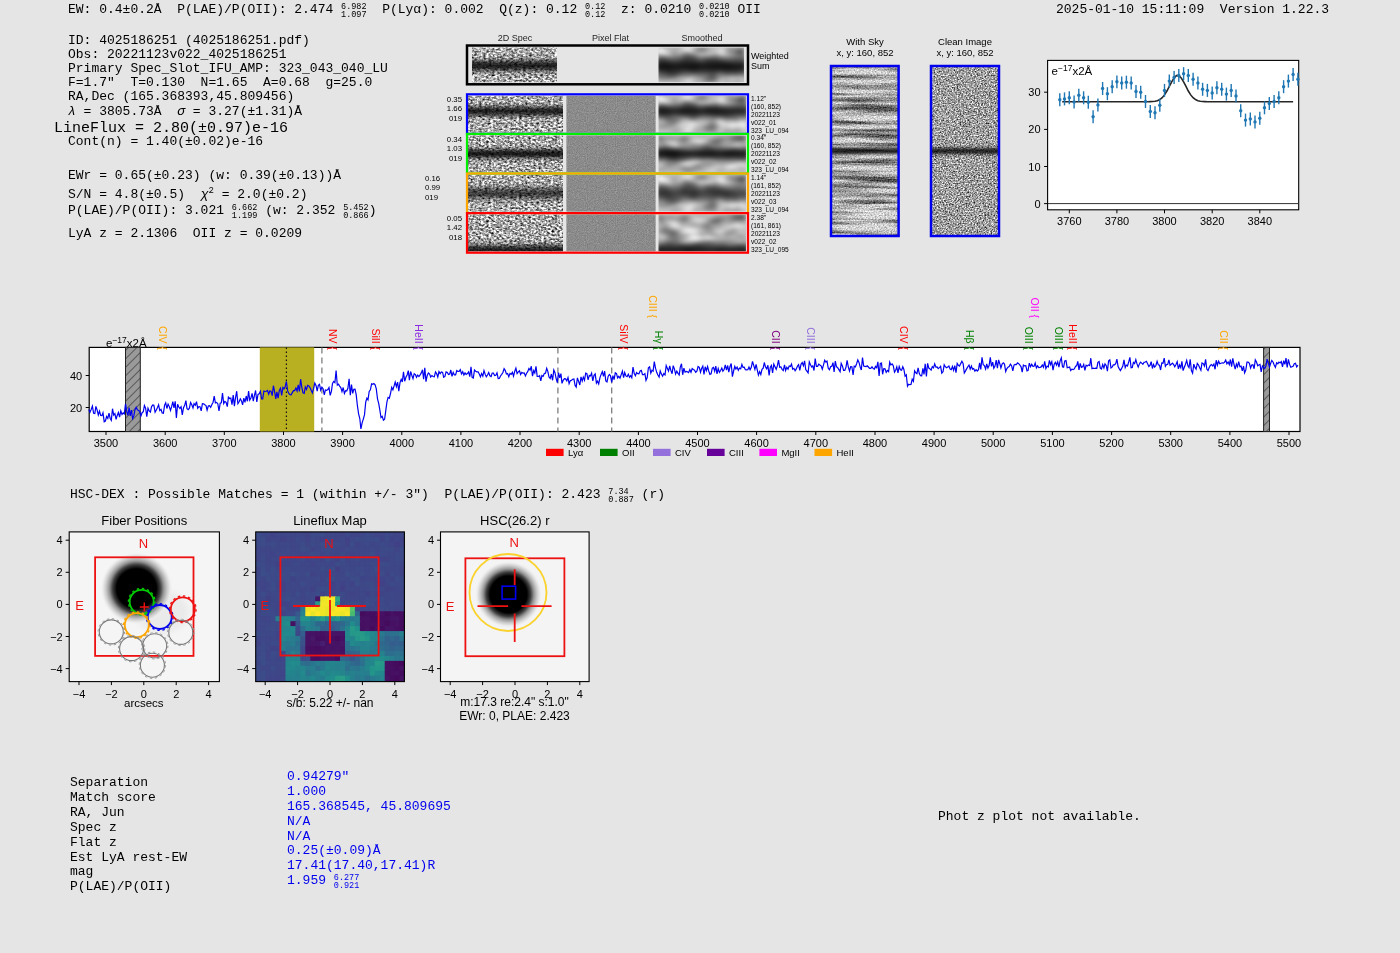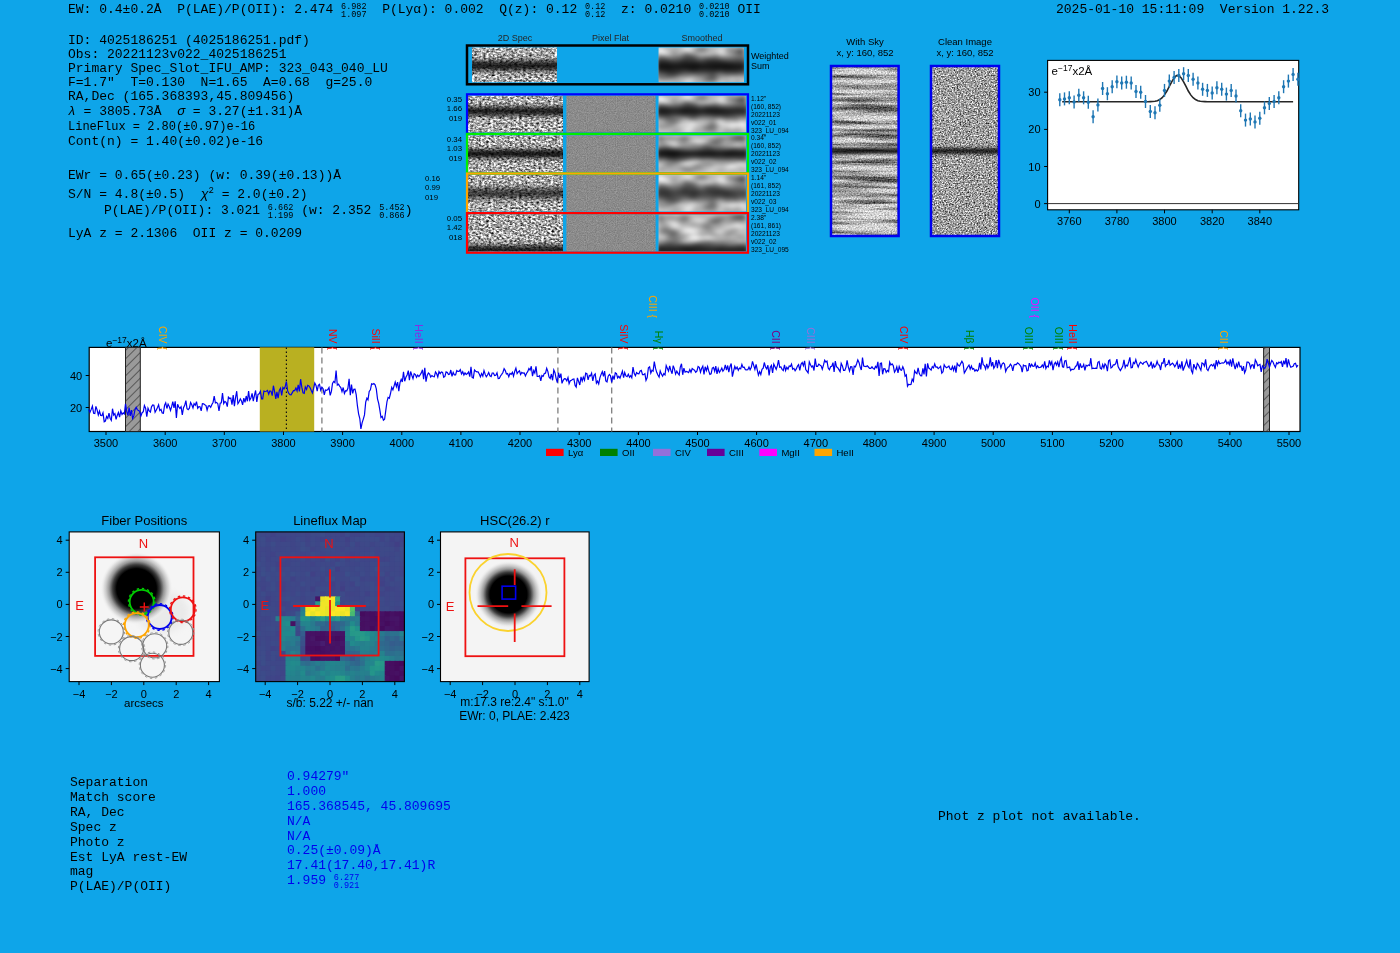--- a/index.html
+++ b/index.html
@@ -1,35 +1,35 @@
 <!DOCTYPE html>
 <html><head><meta charset="utf-8"><style>
 html,body{margin:0;padding:0;background:#fff;}
-#pg{position:relative;width:1400px;height:953px;background:#0ea5e9;overflow:hidden;
+#pg{position:relative;width:1400px;height:953px;background:#e5e5e5;overflow:hidden;
 font-family:"Liberation Sans",sans-serif;}
 .m{font-family:"Liberation Mono",monospace;color:#000;}
 .s{font-family:"Liberation Sans",sans-serif;color:#000;}
 .abs{position:absolute;white-space:pre;}
 .frac{display:inline-block;vertical-align:-4px;font-size:8.5px;line-height:8px;text-align:left;}
 svg{position:absolute;overflow:visible;}
 </style></head><body>
 <div id="pg">
 <div class="abs m" style="left:68px;top:2px;font-size:13px;">EW: 0.4±0.2Å  P(LAE)/P(OII): 2.474 <span class="frac">6.982<br>1.097</span>  P(Lyα): 0.002  Q(z): 0.12 <span class="frac">0.12<br>0.12</span>  z: 0.0210 <span class="frac">0.0210<br>0.0210</span> OII</div>
 <div class="abs m" style="left:1056px;top:2px;font-size:13px;">2025-01-10 15:11:09  Version 1.22.3</div>
 <div class="abs m" style="left:68px;top:33px;font-size:13px;">ID: 4025186251 (4025186251.pdf)</div>
 <div class="abs m" style="left:68px;top:47px;font-size:13px;">Obs: 20221123v022_4025186251</div>
 <div class="abs m" style="left:68px;top:61px;font-size:13px;">Primary Spec_Slot_IFU_AMP: 323_043_040_LU</div>
 <div class="abs m" style="left:68px;top:75px;font-size:13px;">F=1.7"  T=0.130  N=1.65  A=0.68  g=25.0</div>
 <div class="abs m" style="left:68px;top:89px;font-size:13px;">RA,Dec (165.368393,45.809456)</div>
 <div class="abs m" style="left:68px;top:104px;font-size:13px;"><i>λ</i> = 3805.73Å  <i>σ</i> = 3.27(±1.31)Å</div>
-<div class="abs m" style="left:68px;top:120px;font-size:12px;text-align:right;">LineFlux = 2.80(±0.97)e-16</div>
+<div class="abs m" style="left:54px;top:120px;font-size:15px;text-align:right;">LineFlux = 2.80(±0.97)e-16</div>
 <div class="abs m" style="left:68px;top:134px;font-size:13px;">Cont(n) = 1.40(±0.02)e-16</div>
 <div class="abs m" style="left:68px;top:168px;font-size:13px;">EWr = 0.65(±0.23) (w: 0.39(±0.13))Å</div>
 <div class="abs m" style="left:68px;top:186px;font-size:13px;">S/N = 4.8(±0.5)  <i>χ</i><sup style="font-size:9px">2</sup> = 2.0(±0.2)</div>
-<div class="abs m" style="left:68px;top:203px;font-size:13px;margin-left:36px;">P(LAE)/P(OII): 3.021 <span class="frac">6.662<br>1.199</span> (w: 2.352 <span class="frac">5.452<br>0.866</span>)</div>
+<div class="abs m" style="left:68px;top:203px;font-size:13px;">P(LAE)/P(OII): 3.021 <span class="frac">6.662<br>1.199</span> (w: 2.352 <span class="frac">5.452<br>0.866</span>)</div>
 <div class="abs m" style="left:68px;top:226px;font-size:13px;">LyA z = 2.1306  OII z = 0.0209</div>
 <svg style="left:0;top:0;width:0;height:0;position:absolute">
 <defs>
 <filter id="nzf1" x="0" y="0" width="100%" height="100%" color-interpolation-filters="sRGB">
  <feTurbulence type="fractalNoise" baseFrequency="0.35 0.55" numOctaves="3" seed="7"></feTurbulence>
  <feColorMatrix type="saturate" values="0"></feColorMatrix>
  <feComponentTransfer>
             <feFuncR type="linear" slope="2.2" intercept="-0.44"></feFuncR>
             <feFuncG type="linear" slope="2.2" intercept="-0.44"></feFuncG>
             <feFuncB type="linear" slope="2.2" intercept="-0.44"></feFuncB>
@@ -518,20 +518,21 @@
 <text x="622" y="456" font-size="9.5" font-family="Liberation Sans">OII</text>
 <rect x="653" y="448.8" width="17.6" height="7.2" fill="#9370db"></rect>
 <text x="675" y="456" font-size="9.5" font-family="Liberation Sans">CIV</text>
 <rect x="707" y="448.8" width="17.6" height="7.2" fill="#660099"></rect>
 <text x="729" y="456" font-size="9.5" font-family="Liberation Sans">CIII</text>
 <rect x="759.4" y="448.8" width="17.6" height="7.2" fill="#ff00ff"></rect>
 <text x="781.4" y="456" font-size="9.5" font-family="Liberation Sans">MgII</text>
 <rect x="814.5" y="448.8" width="17.6" height="7.2" fill="#ffa500"></rect>
 <text x="836.5" y="456" font-size="9.5" font-family="Liberation Sans">HeII</text>
 </svg>
+<div class="abs m" style="left:70px;top:487px;font-size:13px;">HSC-DEX : Possible Matches = 1 (within +/- 3")  P(LAE)/P(OII): 2.423 <span class="frac">7.34<br>0.887</span> (r)</div>
 <svg style="left:0;top:0;width:1400px;height:953px" width="1400" height="953" viewBox="0 0 1400 953">
 <rect x="69.2" y="531.9" width="150.2" height="149.7" fill="#f5f5f5" stroke="#000" stroke-width="1.1"></rect>
 <ellipse cx="162" cy="612" rx="27" ry="21" fill="#eaeaea" filter="url(#bl3)"></ellipse>
 <circle cx="136.5" cy="588.5" r="36" fill="url(#blobg)"></circle>
 <text x="144.3" y="525" font-size="13" text-anchor="middle" font-family="Liberation Sans">Fiber Positions</text>
       <line x1="79.0" y1="681.6" x2="79.0" y2="685.1" stroke="#000" stroke-width="1"></line>
       <text x="79.0" y="697.6" font-size="11" text-anchor="middle" font-family="Liberation Sans">−4</text>
       <line x1="65.7" y1="668.6" x2="69.2" y2="668.6" stroke="#000" stroke-width="1"></line>
       <text x="62.7" y="672.6" font-size="11" text-anchor="end" font-family="Liberation Sans">−4</text>
       <line x1="111.4" y1="681.6" x2="111.4" y2="685.1" stroke="#000" stroke-width="1"></line>
@@ -1557,23 +1558,23 @@
 <text x="514.2" y="546.5" font-size="13" fill="#ee1111" text-anchor="middle" font-family="Liberation Sans">N</text>
 <text x="450.2" y="611" font-size="13" fill="#ee1111" text-anchor="middle" font-family="Liberation Sans">E</text>
 <circle cx="508" cy="592.5" r="38.5" fill="none" stroke="#fad22e" stroke-width="1.8"></circle>
 <path d="M514.7 569.2 V584.9 M514.7 613.5 V642.1 M477.5 606.1 H508.2 M521.4 606.1 H551.6" stroke="#ee1111" stroke-width="1.8" fill="none"></path>
 <rect x="502.1" y="586.2" width="13.5" height="12.9" fill="none" stroke="#0000ee" stroke-width="1.6"></rect>
 <text x="514.5" y="706" font-size="12" text-anchor="middle" font-family="Liberation Sans">m:17.3  re:2.4"  s:1.0"</text>
 <text x="514.5" y="720" font-size="12" text-anchor="middle" font-family="Liberation Sans">EWr: 0, PLAE: 2.423</text>
 </svg>
 <div class="abs m" style="left:70px;top:775.0px;font-size:13px;">Separation</div>
 <div class="abs m" style="left:70px;top:789.9px;font-size:13px;">Match score</div>
-<div class="abs m" style="left:70px;top:804.8px;font-size:13px;">RA, Dec</div>
+<div class="abs m" style="left:70px;top:804.8px;font-size:13px;">RA, Jun</div>
 <div class="abs m" style="left:70px;top:819.7px;font-size:13px;">Spec z</div>
-<div class="abs m" style="left:70px;top:834.6px;font-size:13px;">Photo z</div>
+<div class="abs m" style="left:70px;top:834.6px;font-size:13px;">Flat z</div>
 <div class="abs m" style="left:70px;top:849.5px;font-size:13px;">Est LyA rest-EW</div>
 <div class="abs m" style="left:70px;top:864.4px;font-size:13px;">mag</div>
 <div class="abs m" style="left:70px;top:879.3px;font-size:13px;">P(LAE)/P(OII)</div>
 <div class="abs m" style="left:287px;top:768.9px;font-size:13px;color:#0000ee;">0.94279"</div>
 <div class="abs m" style="left:287px;top:783.8px;font-size:13px;color:#0000ee;">1.000</div>
 <div class="abs m" style="left:287px;top:798.7px;font-size:13px;color:#0000ee;">165.368545, 45.809695</div>
 <div class="abs m" style="left:287px;top:813.6px;font-size:13px;color:#0000ee;">N/A</div>
 <div class="abs m" style="left:287px;top:828.5px;font-size:13px;color:#0000ee;">N/A</div>
 <div class="abs m" style="left:287px;top:843.4px;font-size:13px;color:#0000ee;">0.25(±0.09)Å</div>
 <div class="abs m" style="left:287px;top:858.3px;font-size:13px;color:#0000ee;">17.41(17.40,17.41)R</div>

